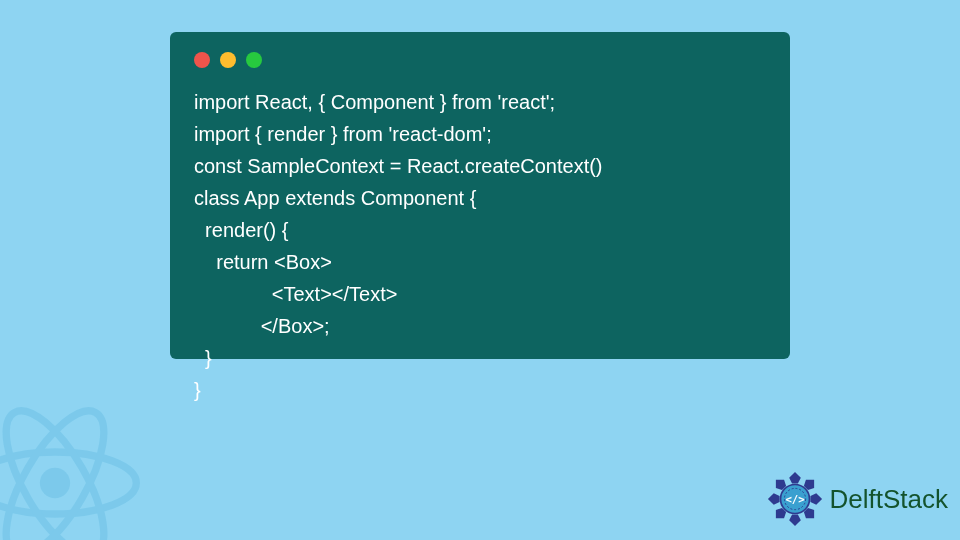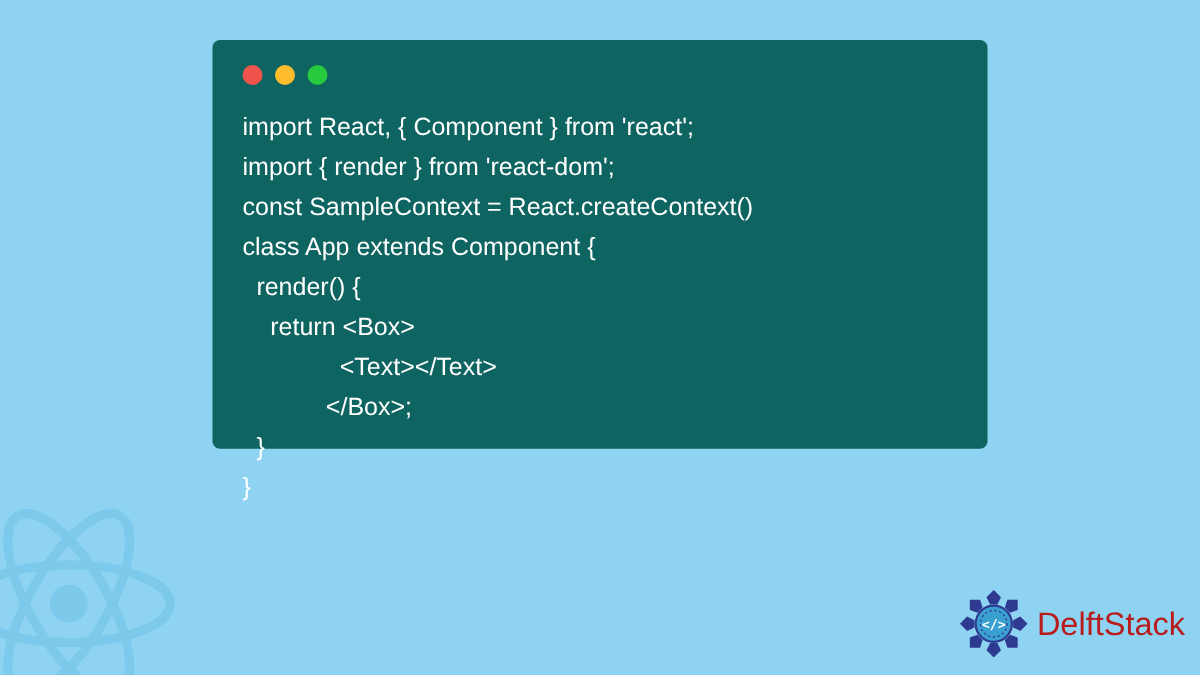--- a/index.html
+++ b/index.html
@@ -58,21 +58,21 @@
       align-items: center;
       gap: 6px;
     }
     .delft-badge {
       width: 58px;
       height: 58px;
       position: relative;
     }
     .delft-text {
       font-size: 26px;
-      color: #b91c1c;
+      color: #14532d;
       font-weight: 500;
       font-family: "Segoe UI", Arial, sans-serif;
       text-align: right;
     }
   </style>
 </head>
 <body>
 
 <div class="code-window">
   <div class="traffic-lights">

